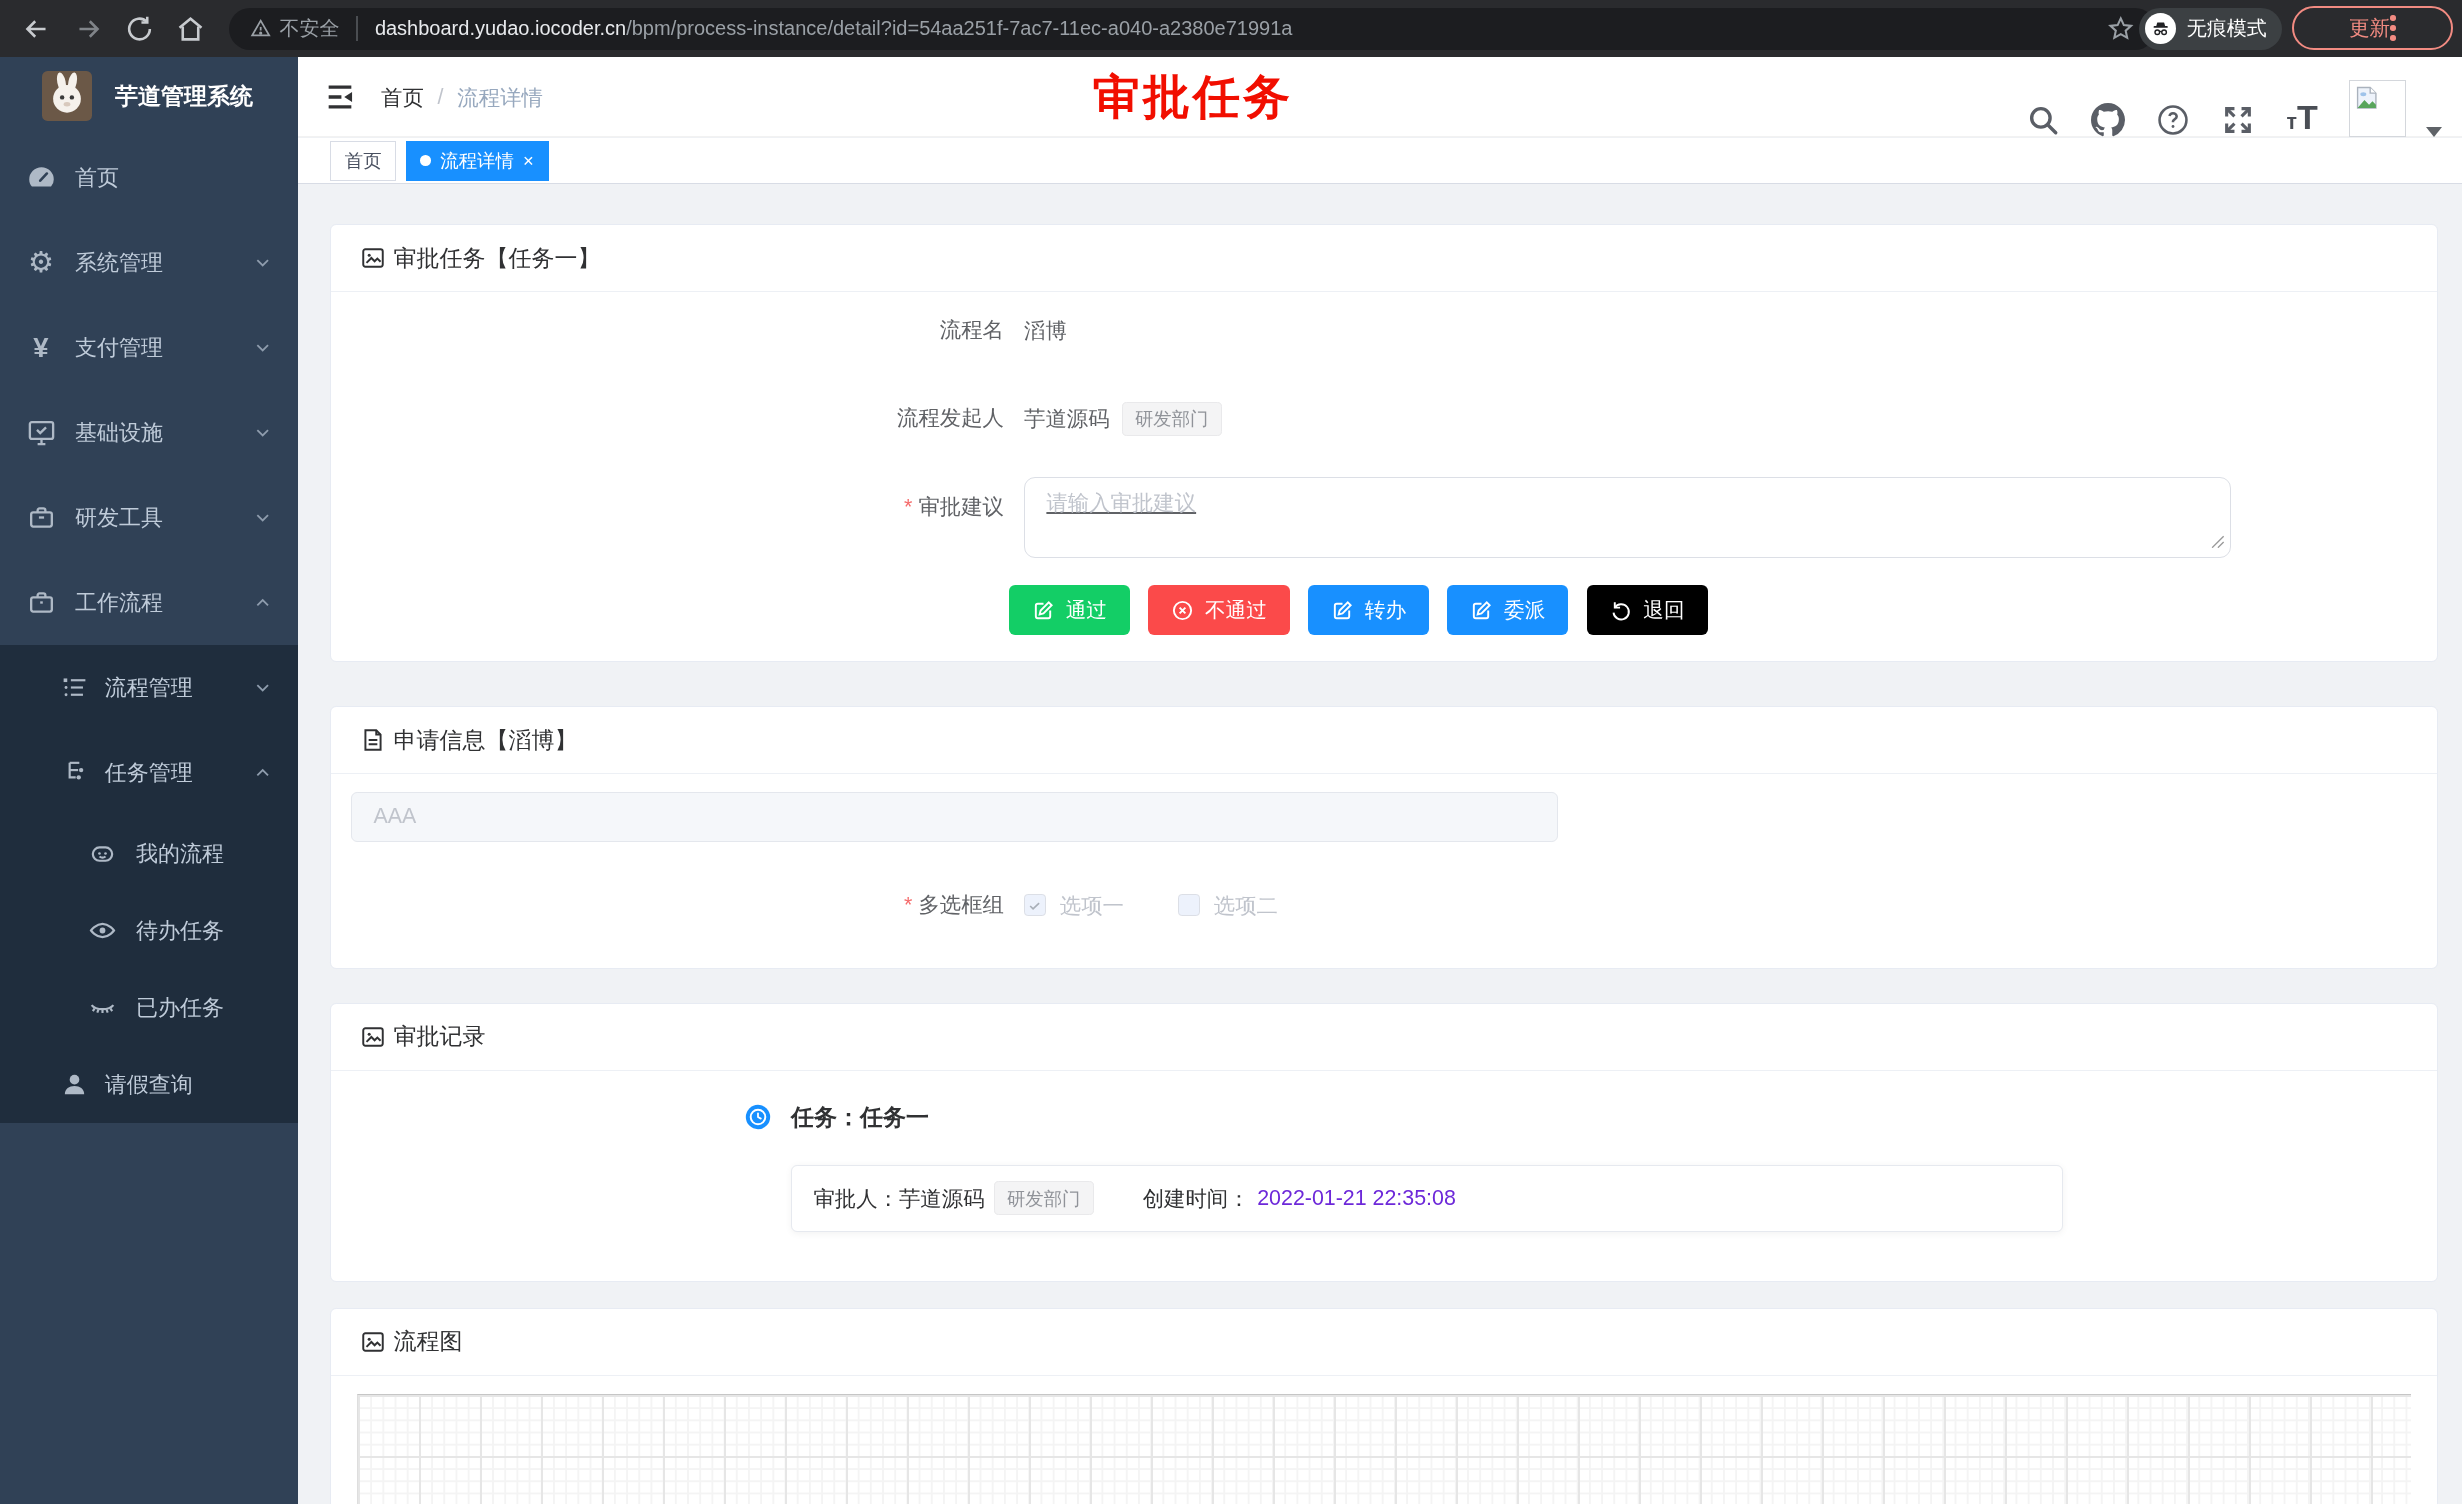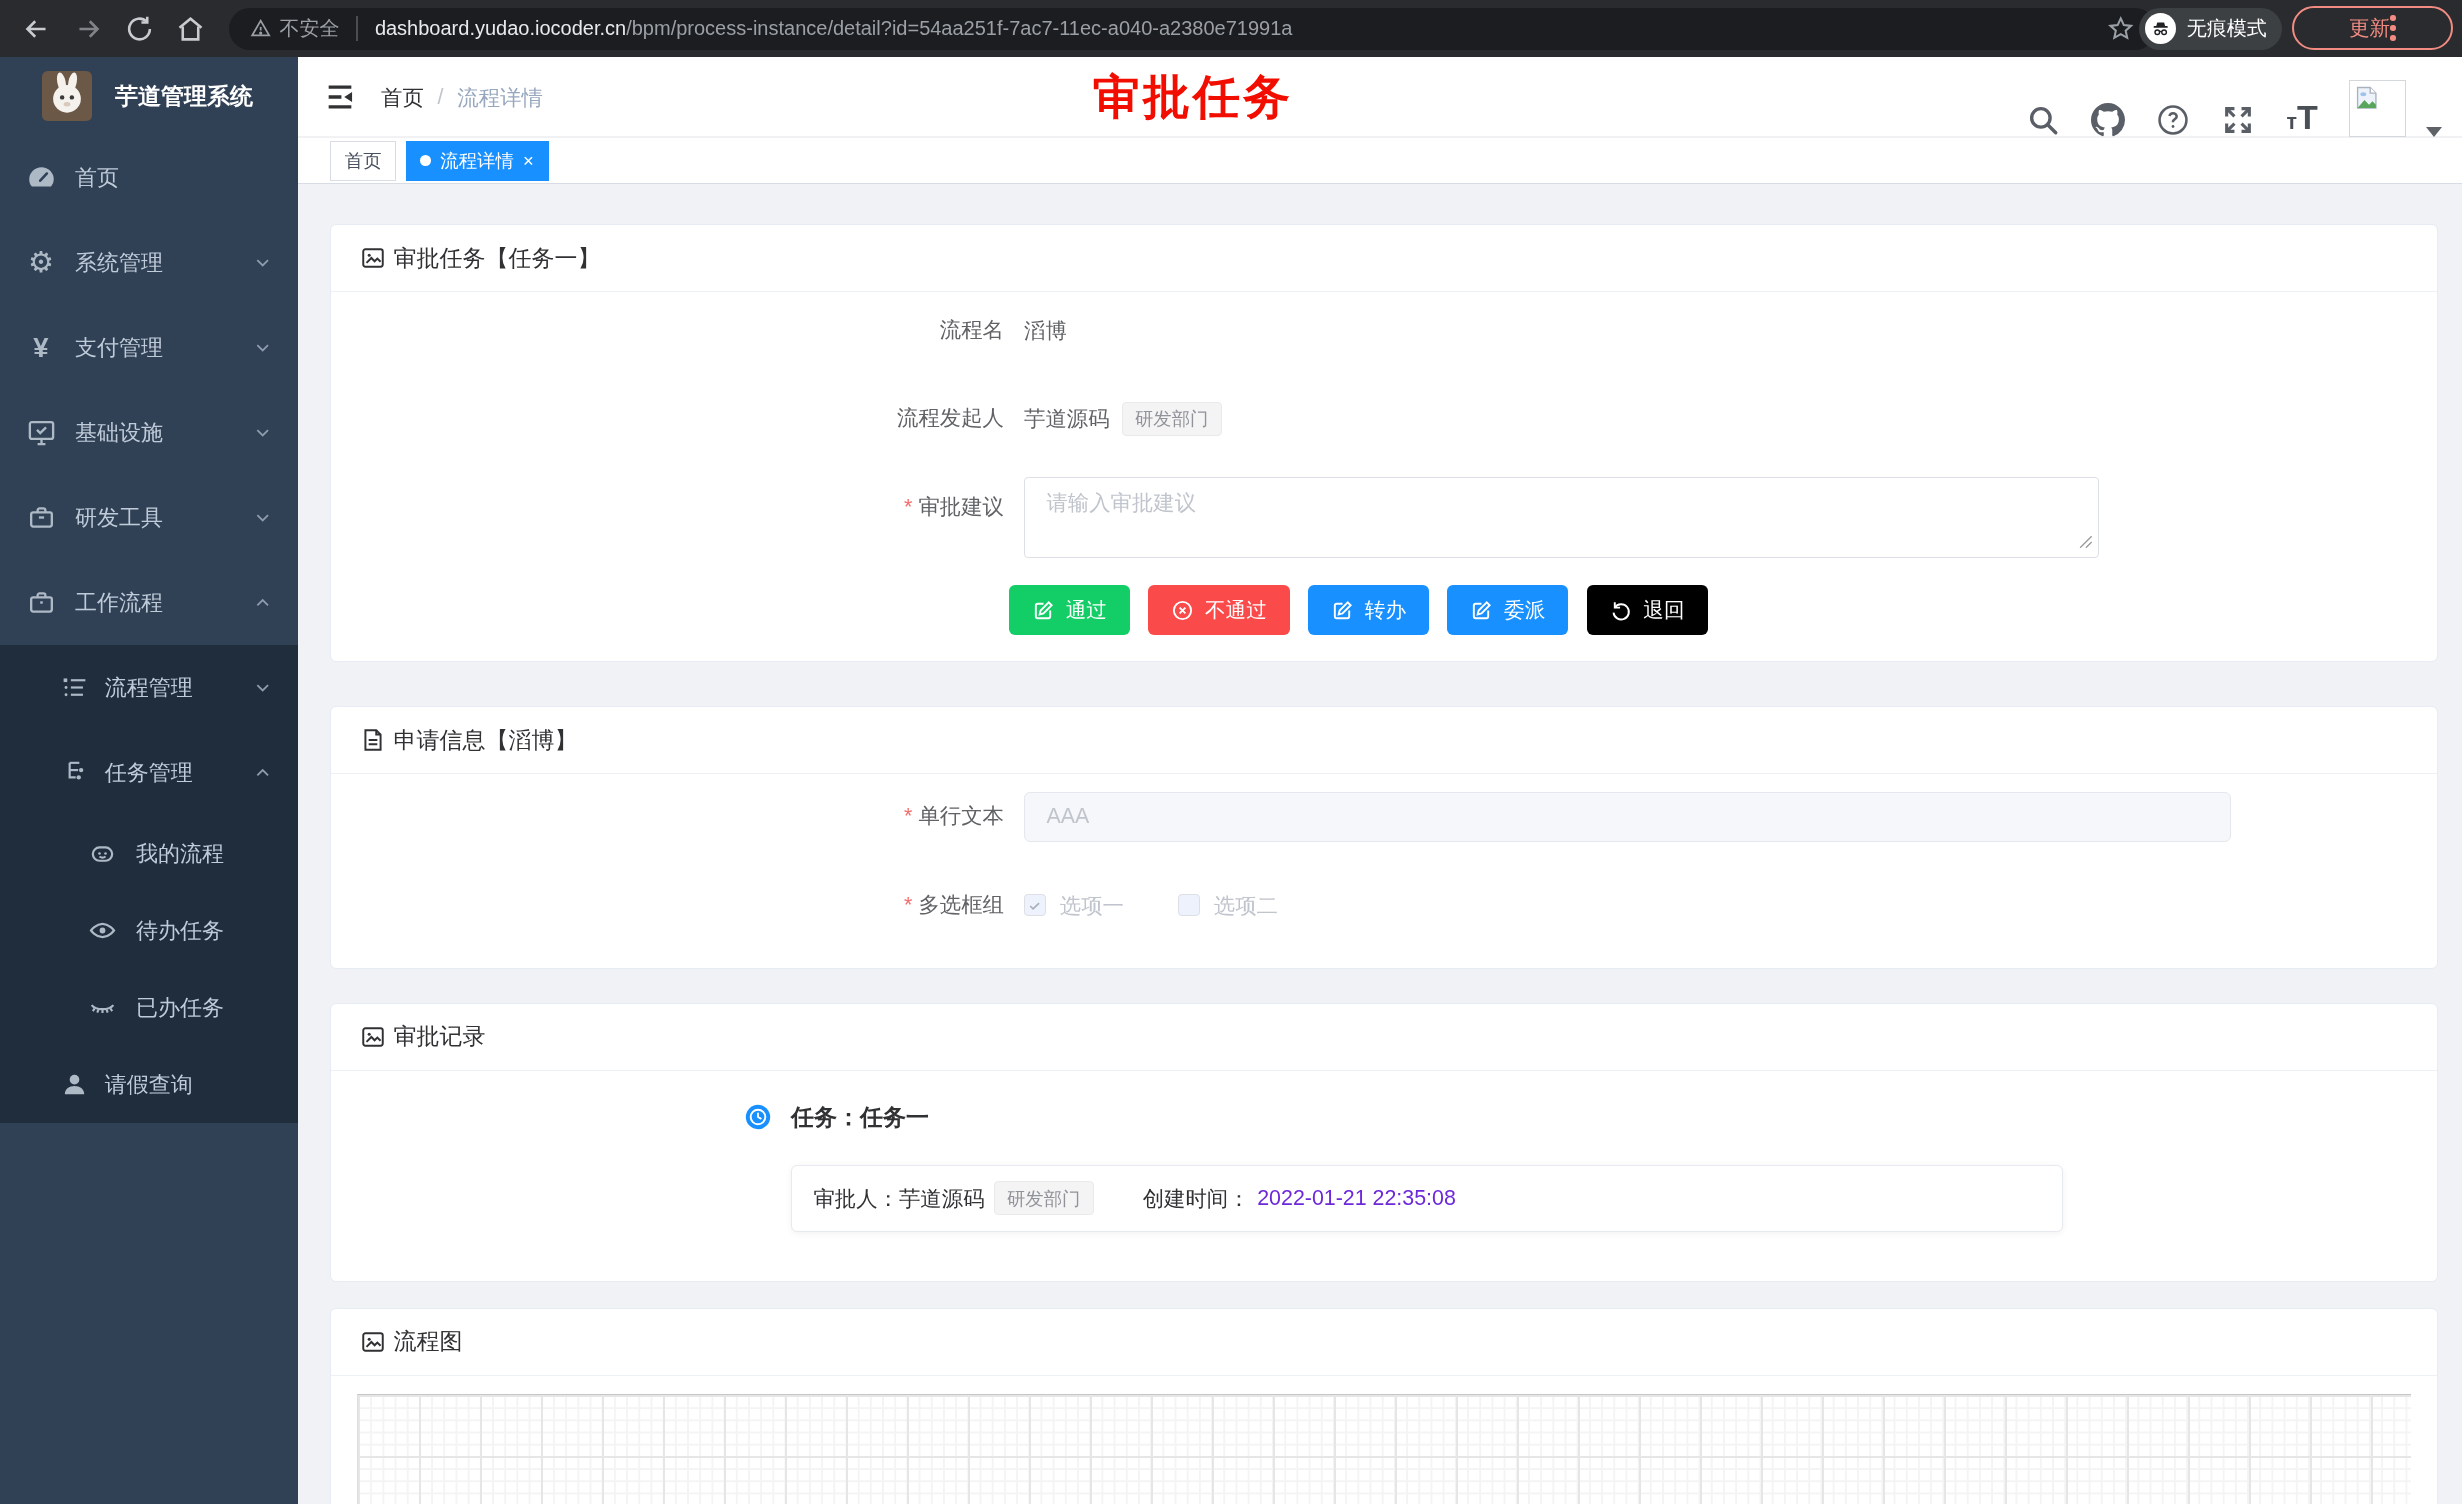--- a/index.html
+++ b/index.html
@@ -75,21 +75,21 @@
   #card-diagram { height:321px; }
 
   .form-body { padding:7.6px 0 26px; }
   .form-row { display:flex; align-items:center; min-height:61px; margin-bottom:27.5px; }
   .form-row.top-align { align-items:flex-start; }
   .form-label { width:673px; text-align:right; font-size:21.4px; color:#606266; flex-shrink:0; line-height:61px; }
   .form-control { margin-left:20px; font-size:21.4px; color:#606266; display:flex; align-items:center; }
   .star { color:#f56c6c; margin-right:6.1px; }
   .el-tag { height:34px; display:inline-flex; align-items:center; padding:0 12.2px; background:#f4f4f5; border:1.5px solid #e9e9eb; border-radius:4.6px; color:#909399; font-size:18.4px; margin-left:12.2px; }
   .ta-wrap { position:relative; }
-  textarea.el-textarea { width:1075px; height:81px; border:1.5px solid #dcdfe6; border-radius:4px; font-size:21.4px; padding:10.7px 21.4px; color:#606266; resize:none; outline:none; font-family:inherit; }
+  textarea.el-textarea { width:1207px; height:81px; border:1.5px solid #dcdfe6; border-radius:11px; font-size:21.4px; padding:10.7px 21.4px; color:#606266; resize:none; outline:none; font-family:inherit;text-decoration:underline; }
   textarea.el-textarea::placeholder { color:#c0c4cc; }
   .ta-grip { position:absolute; right:6.1px; bottom:9.2px; width:13.8px; height:13.8px; }
   .btn-row { margin-left:678px; margin-top:9.2px; display:flex; gap:18.4px; }
   .el-btn { height:50px; border:none; border-radius:6.1px; color:#fff; font-size:20.6px; display:inline-flex; align-items:center; gap:10.7px; padding:0 23px; cursor:pointer; font-family:inherit; }
   .el-btn svg { width:23px; height:23px; }
   .btn-green { background:#13ce66;text-align:center; }
   .btn-red { background:#fb4a4a; }
   .btn-blue { background:#1890ff; }
   .btn-yellow { background:#000000; }
 
@@ -463,21 +463,20 @@
     <div class="card-header">
       <svg class="card-icon" viewBox="0 0 24 24" fill="none" stroke="currentColor" stroke-width="1.8">
           <path d="M5 3h10l4 4v14H5z"></path>
           <path d="M15 3v4h4"></path>
           <path d="M8 12h8M8 16h8"></path>
         </svg>
       <span>申请信息【滔博】</span>
     </div>
     <div class="form-body" style="padding-top:12.2px;padding-bottom:32px">
       <div class="form-row">
-        <div class="form-label"><span class="star">*</span><span>单行文本</span></div>
         <div class="form-control">
           <input class="el-input-disabled" disabled="" value="AAA" style="">
         </div>
       </div>
       <div class="form-row" style="margin-bottom:0">
         <div class="form-label"><span class="star">*</span><span>多选框组</span></div>
         <div class="form-control checkbox-group">
           <div class="cb-item">
             <span class="cb-box">
                 <svg viewBox="0 0 24 24" fill="none" stroke="currentColor" stroke-width="2.6">

